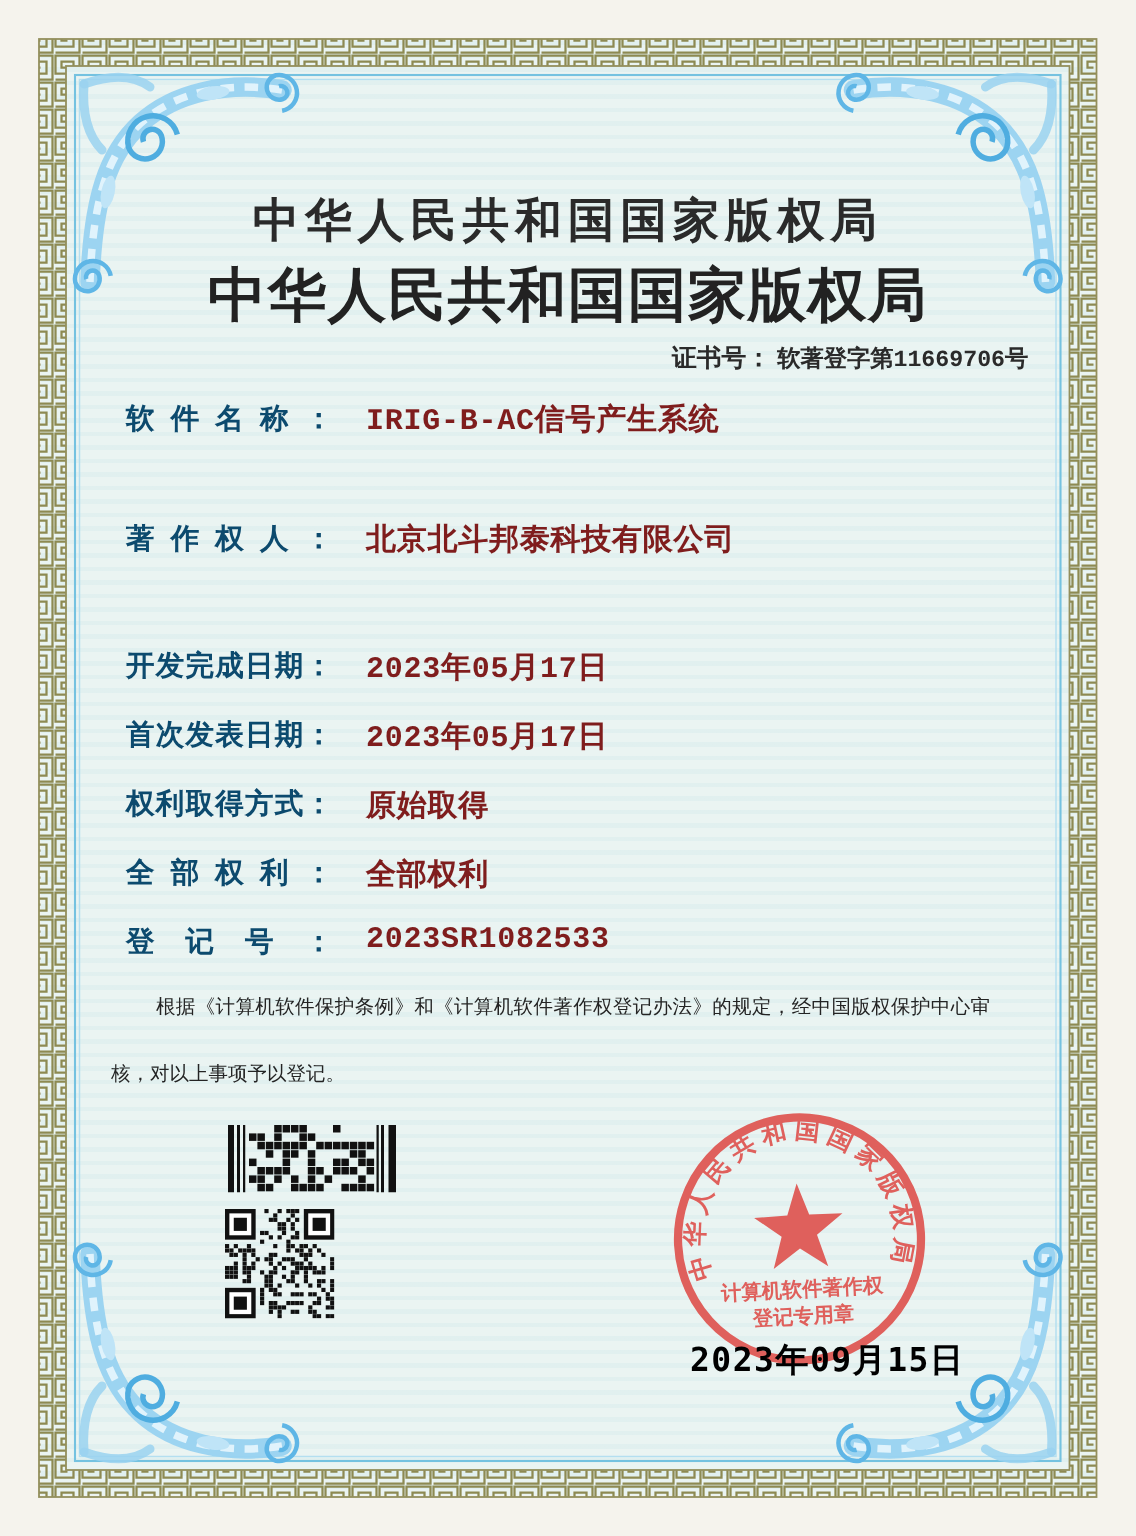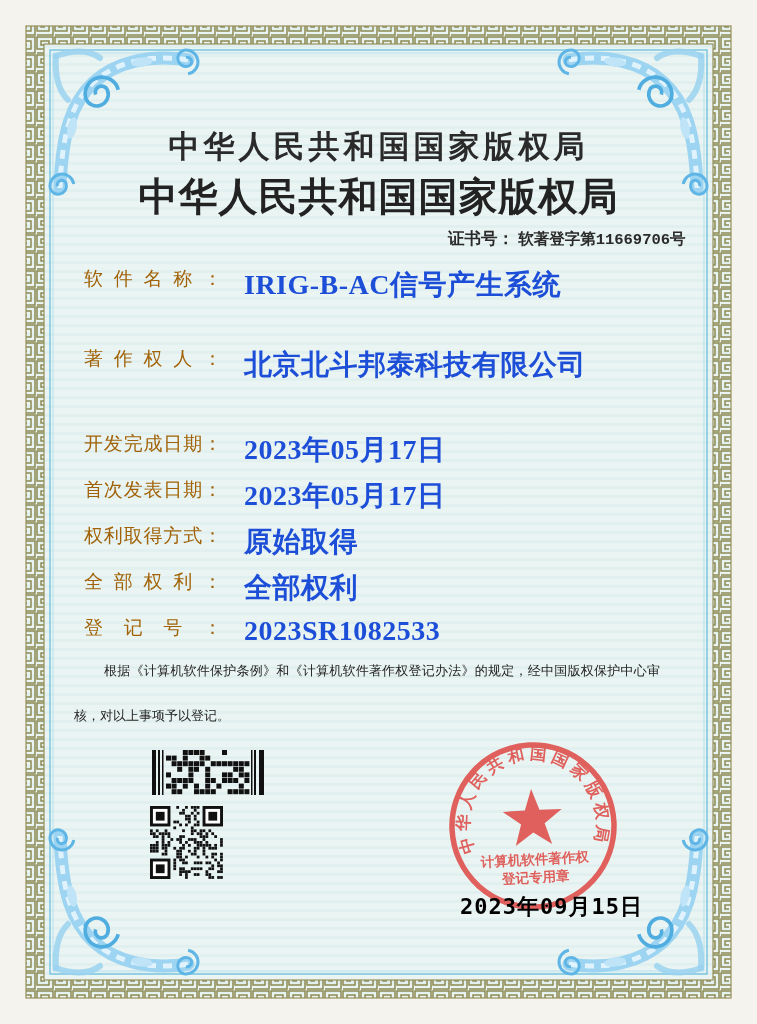--- a/index.html
+++ b/index.html
@@ -26,27 +26,27 @@
     left:0;top:170px;width:757px;text-align:center;
     font-size:39px;font-weight:700;letter-spacing:1px;color:#222;
   }
   .cert-no{
     left:448px;top:228px;font-size:16.5px;font-weight:700;color:#2a2a2a;
     font-family:"Liberation Serif","DejaVu Serif",serif;
   }
   .cert-no .num{font-family:Liberation Mono, monospace;font-size:15.5px;}
   .field-row{position:absolute;left:84px;white-space:nowrap;}
   .field-label{
-    display:inline-block;width:138px;font-size:19px;font-weight:400;
-    text-align:justify;text-align-last:justify;color:#a16207;vertical-align:top;
+    display:inline-block;width:138px;font-size:19px;font-weight:700;
+    text-align:justify;text-align-last:justify;color:#0c4a6e;vertical-align:top;
   }
   .field-value{
-    display:inline-block;margin-left:18px;font-size:28px;font-weight:600;
-    color:#1d4ed8;vertical-align:top;
-    font-family:Liberation Serif, serif;letter-spacing:.5px;
+    display:inline-block;margin-left:18px;font-size:20px;font-weight:600;
+    color:#7f1d1d;vertical-align:top;
+    font-family:Liberation Mono, monospace;letter-spacing:.5px;
   }
   .field-value .line2{display:block;margin-top:7px;}
   .statement{
     left:74px;top:648px;width:586px;font-size:13px;line-height:45px;
     text-indent:30px;text-align:justify;color:#242424;font-weight:400;
   }
   .issue-date{
     left:460px;top:892px;font-size:22px;font-weight:700;color:#000000;
     font-family:"DejaVu Sans Mono","Liberation Serif",serif;letter-spacing:1px;
   }

